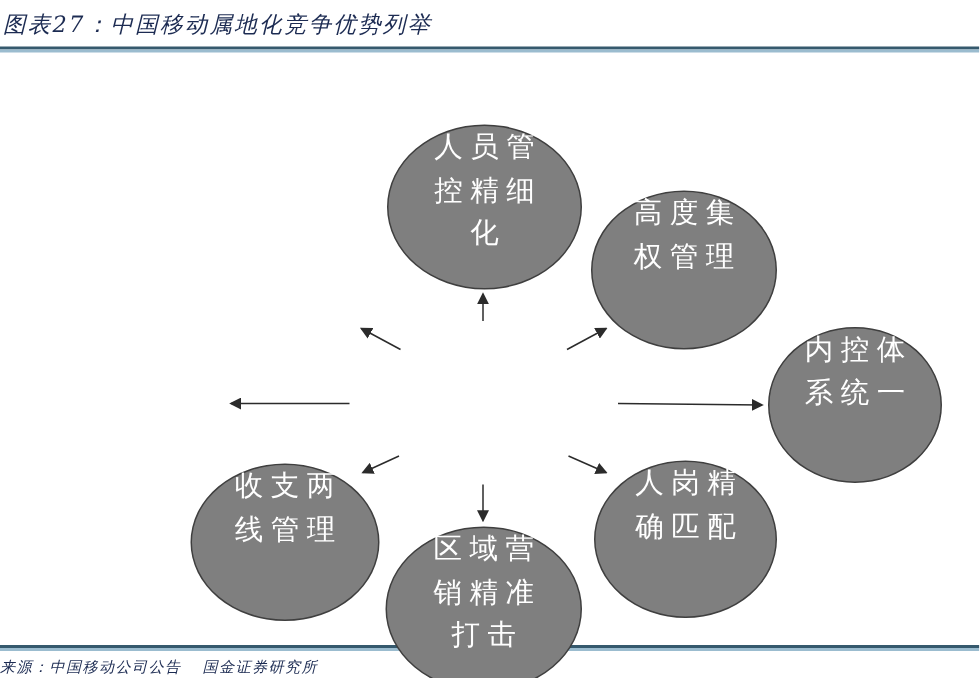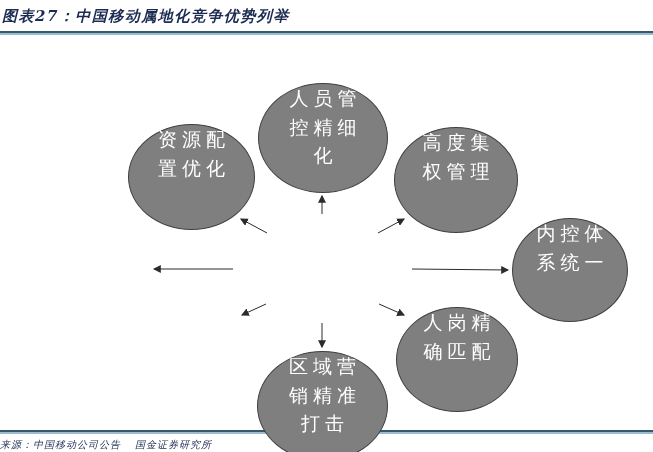--- a/index.html
+++ b/index.html
@@ -7,21 +7,21 @@
     position: relative;
     width: 653px;
     height: 452px;
     background: #ffffff;
     overflow: hidden;
     font-family: "DejaVu Sans", sans-serif;
   }
   .figure-title {
     font-family: "DejaVu Serif", serif;
     font-style: italic;
-    font-weight: bold;
+    font-weight: normal;
     font-size: 15px;
     letter-spacing: 1.5px;
     color: var(--title-color, #1c2b52);
     padding: 7px 0 3px 2px;
     height: 21px;
     white-space: nowrap;
   }
   .rule {
     height: 0;
     border-top: 2px solid var(--rule-dark, #35596d);
@@ -133,23 +133,23 @@
     </div>
     <div class="node n-bottom-right">
       <span>人岗精
 确匹配</span>
     </div>
     <div class="node n-bottom">
       <span>区域营
 销精准
 打击</span>
     </div>
-    <div class="node n-top-left">
-      <span>资源配
-置优化</span>
+    <div class="node n-bottom-left">
+      <span>收支两
+线管理</span>
     </div>
 
 
   </div>
 
   <div class="rule"></div>
   <div class="source-note">来源：中国移动公司公告  国金证券研究所</div>
 
 </div>
 

